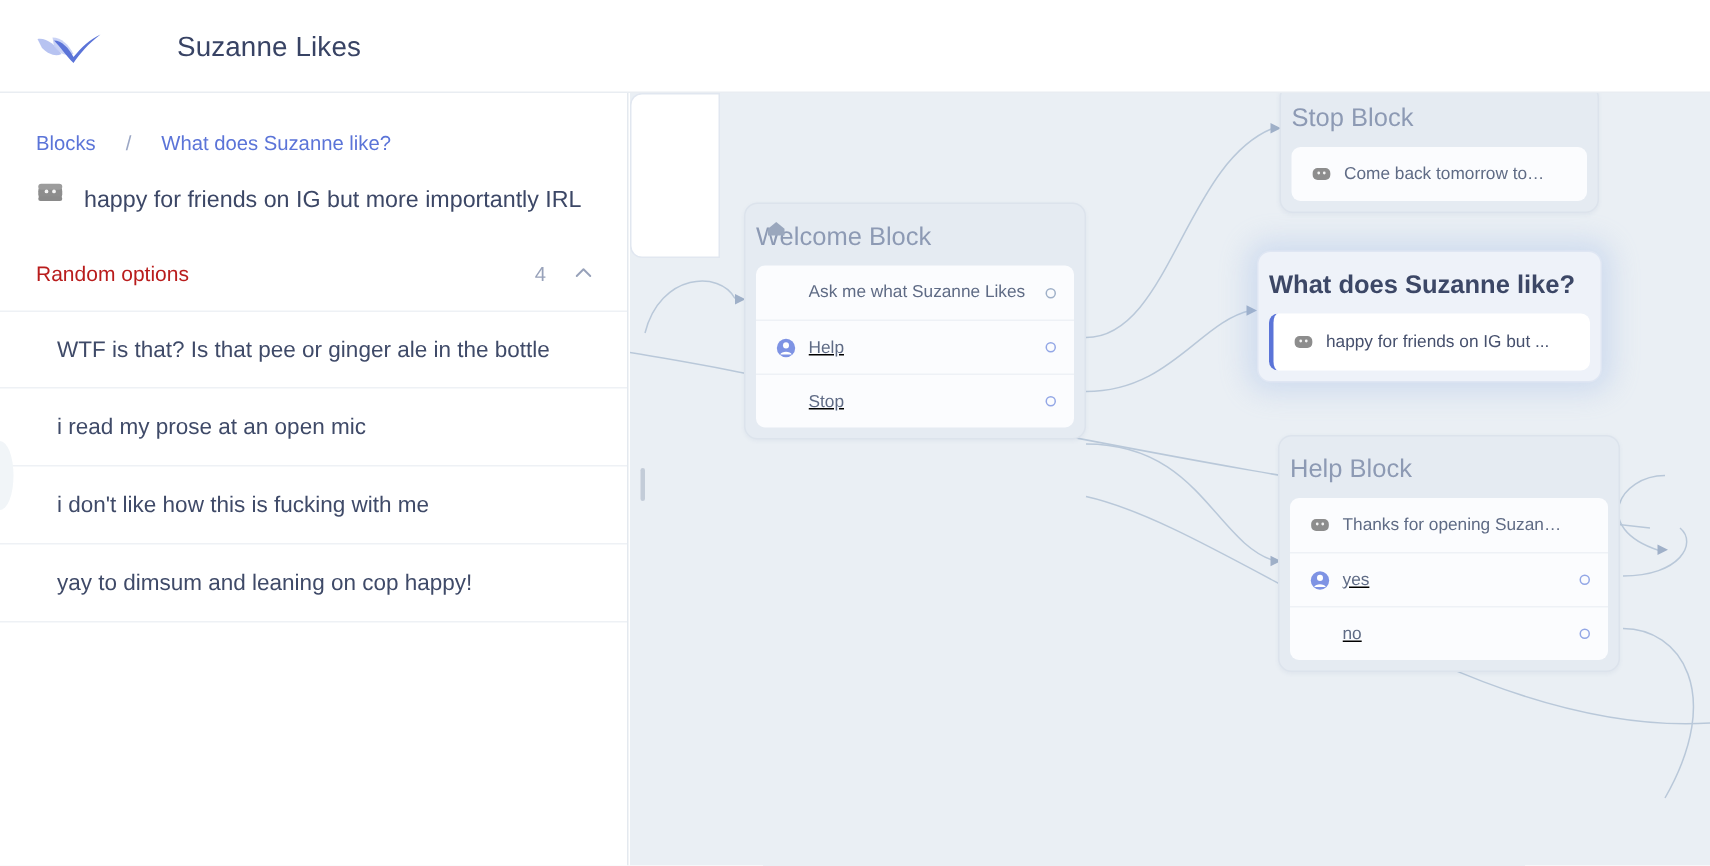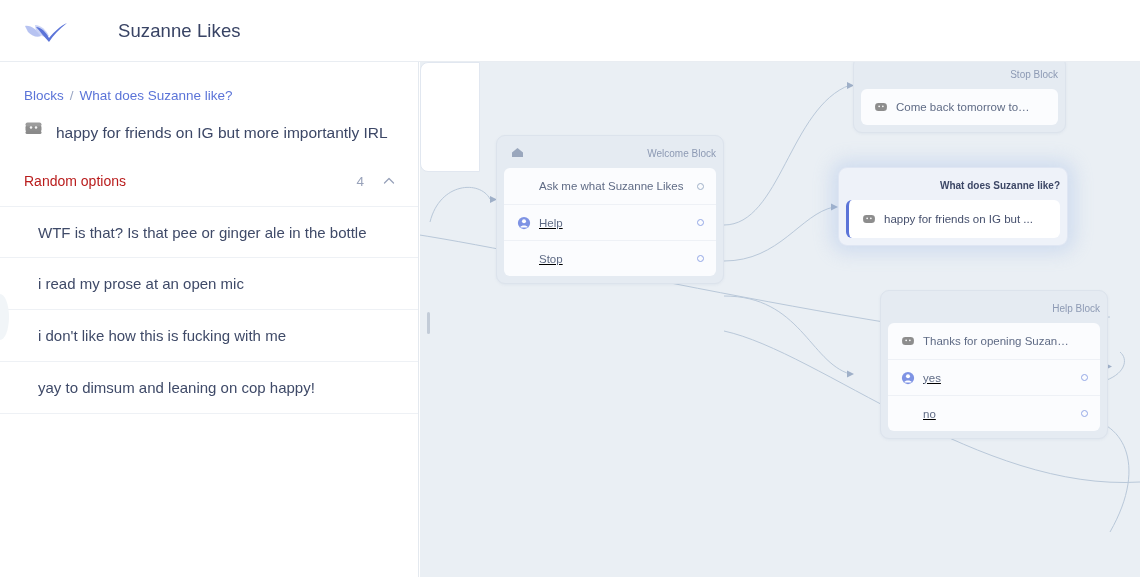--- a/index.html
+++ b/index.html
@@ -32,21 +32,21 @@
   .sidebar {
     position: absolute; left: 0; top: 62px;
     width: 419px; height: 515px;
     background: #ffffff;
     border-right: 1px solid #e4e9ef;
     overflow: hidden;
   }
   .breadcrumb {
     padding: 26px 0 0 24px;
     font-size: 13.5px; color: #5b74d8;
-    display: flex; align-items: center; gap: 6px;
+    display: flex; align-items: center; gap: 20px;
     white-space: nowrap;
   }
   .bc-link { color: #5b74d8; cursor: pointer; }
   .bc-sep { color: #9aa6c4; }
 
   .sb-message {
     display: flex; align-items: flex-end; gap: 13px;
     padding: 16px 20px 0 24px;
   }
   .sb-message-text {
@@ -91,22 +91,22 @@
 
   .node {
     position: absolute;
     background: #e5ebf2;
     border: 1px solid #dce3ec;
     border-radius: 9px;
     padding: 7px;
     box-shadow: 0 1px 3px rgba(90,110,150,.07);
   }
   .node-title {
-    text-align: right;
-    font-size: 10px; color: #8d9ab4;
+    text-align: left;
+    font-size: 17px; color: #8d9ab4;
     padding: 5px 0 9px 0;
     position: relative;
   }
   .node-title.selected { color: #3c4766; font-weight: bold; }
   .node-home-icon { position: absolute; left: 6px; top: 2px; }
   .node-body {
     background: #fbfcfe;
     border-radius: 6px;
     overflow: hidden;
   }
@@ -138,21 +138,21 @@
   .node.selected .node-body {
     background: #ffffff;
     border-left: 3px solid #5b74d8;
   }
   .node.selected .row { height: 38px; }
   .node.selected .row-text { color: #46506d; }
 
   .node-welcome { left: 76px; top: 73px; width: 228px; }
   .node-stop    { left: 433px; top: -6px; width: 213px; }
   .node-suzanne { left: 418px; top: 105px; width: 230px; }
-  .node-help    { left: 460px; top: 228px; width: 228px; }
+  .node-help    { left: 432px; top: 228px; width: 228px; }
   .node-offedge {
     left: 690px; top: 250px; width: 60px;
     background: #ffffff; border-radius: 8px 0 0 8px;
     height: 110px; border: 1px solid #e1e7f0;
   }
 
   .mini-scroll {
     position: absolute; left: 7px; top: 250px;
     width: 3px; height: 22px; border-radius: 2px;
     background: #c3ccd8;

